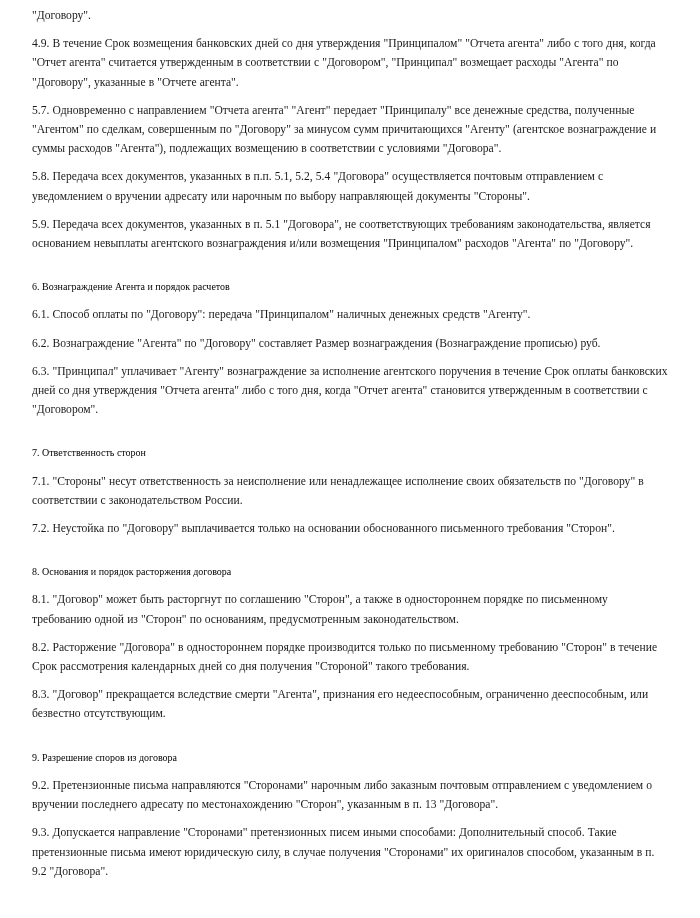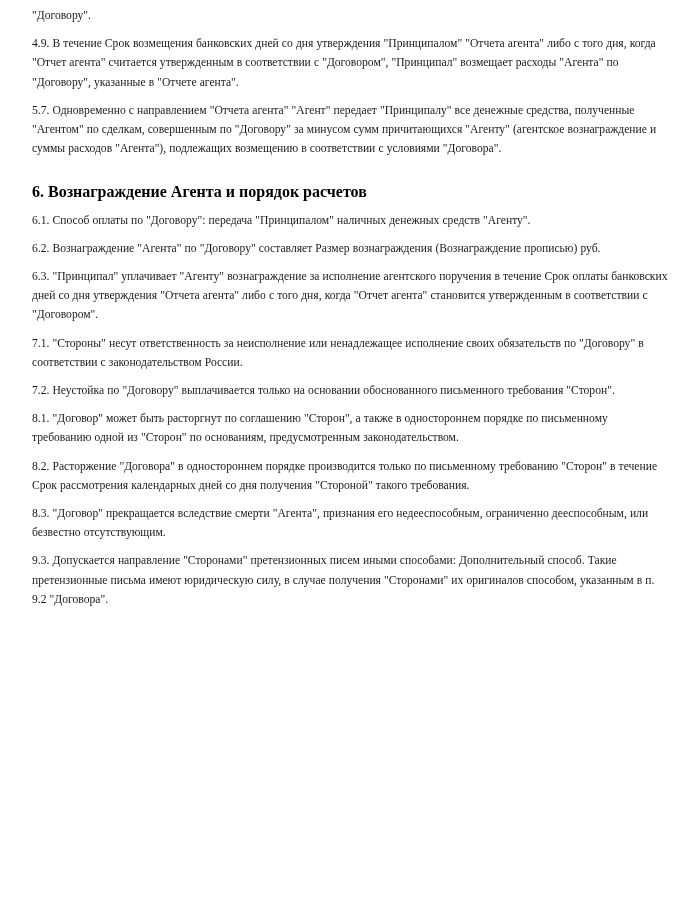--- a/index.html
+++ b/index.html
@@ -31,39 +31,45 @@
     font-size: 11.6px;
     line-height: 19.2px;
     text-align: left;
     letter-spacing: 0.0px;
     word-spacing: 0.2px;
     color: #1a1a1a;
   }
   h2.section-heading {
     margin: 0 0 9px 0;
     padding-top: 15px;
-    font-size: 16px;
+    font-size: 10px;
     line-height: 19.2px;
-    font-weight: bold;
+    font-weight: normal;
     text-align: left;
     color: #000000;
   }
 </style>
 </head>
 <body>
 
 <div id="document-page">
   <div class="doc-body">
       <p class="para">"Договору".</p>
       <p class="para">4.9. В течение Срок возмещения банковских дней со дня утверждения "Принципалом" "Отчета агента" либо с того дня, когда "Отчет агента" считается утвержденным в соответствии с "Договором", "Принципал" возмещает расходы "Агента" по "Договору", указанные в "Отчете агента".</p>
       <p class="para">5.7. Одновременно с направлением "Отчета агента" "Агент" передает "Принципалу" все денежные средства, полученные "Агентом" по сделкам, совершенным по "Договору" за минусом сумм причитающихся "Агенту" (агентское вознаграждение и суммы расходов "Агента"), подлежащих возмещению в соответствии с условиями "Договора".</p>
+      <p class="para">5.8. Передача всех документов, указанных в п.п. 5.1, 5.2, 5.4 "Договора" осуществляется почтовым отправлением с уведомлением о вручении адресату или нарочным по выбору направляющей документы "Стороны".</p>
+      <p class="para">5.9. Передача всех документов, указанных в п. 5.1 "Договора", не соответствующих требованиям законодательства, является основанием невыплаты агентского вознаграждения и/или возмещения "Принципалом" расходов "Агента" по "Договору".</p>
       <h2 class="section-heading">6. Вознаграждение Агента и порядок расчетов</h2>
       <p class="para">6.1. Способ оплаты по "Договору": передача "Принципалом" наличных денежных средств "Агенту".</p>
       <p class="para">6.2. Вознаграждение "Агента" по "Договору" составляет Размер вознаграждения (Вознаграждение прописью) руб.</p>
       <p class="para">6.3. "Принципал" уплачивает "Агенту" вознаграждение за исполнение агентского поручения в течение Срок оплаты банковских дней со дня утверждения "Отчета агента" либо с того дня, когда "Отчет агента" становится утвержденным в соответствии с "Договором".</p>
+      <h2 class="section-heading">7. Ответственность сторон</h2>
       <p class="para">7.1. "Стороны" несут ответственность за неисполнение или ненадлежащее исполнение своих обязательств по "Договору" в соответствии с законодательством России.</p>
       <p class="para">7.2. Неустойка по "Договору" выплачивается только на основании обоснованного письменного требования "Сторон".</p>
+      <h2 class="section-heading">8. Основания и порядок расторжения договора</h2>
       <p class="para">8.1. "Договор" может быть расторгнут по соглашению "Сторон", а также в одностороннем порядке по письменному требованию одной из "Сторон" по основаниям, предусмотренным законодательством.</p>
       <p class="para">8.2. Расторжение "Договора" в одностороннем порядке производится только по письменному требованию "Сторон" в течение Срок рассмотрения календарных дней со дня получения "Стороной" такого требования.</p>
       <p class="para">8.3. "Договор" прекращается вследствие смерти "Агента", признания его недееспособным, ограниченно дееспособным, или безвестно отсутствующим.</p>
+      <h2 class="section-heading">9. Разрешение споров из договора</h2>
+      <p class="para">9.2. Претензионные письма направляются "Сторонами" нарочным либо заказным почтовым отправлением с уведомлением о вручении последнего адресату по местонахождению "Сторон", указанным в п. 13 "Договора".</p>
       <p class="para">9.3. Допускается направление "Сторонами" претензионных писем иными способами: Дополнительный способ. Такие претензионные письма имеют юридическую силу, в случае получения "Сторонами" их оригиналов способом, указанным в п. 9.2 "Договора".</p>
     </div>
 </div>
 
 </body></html>

